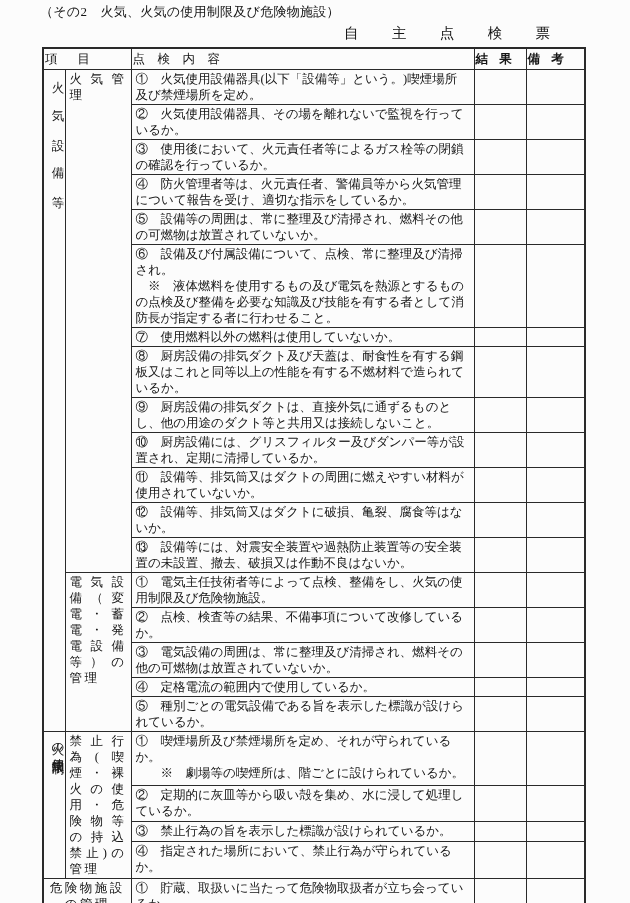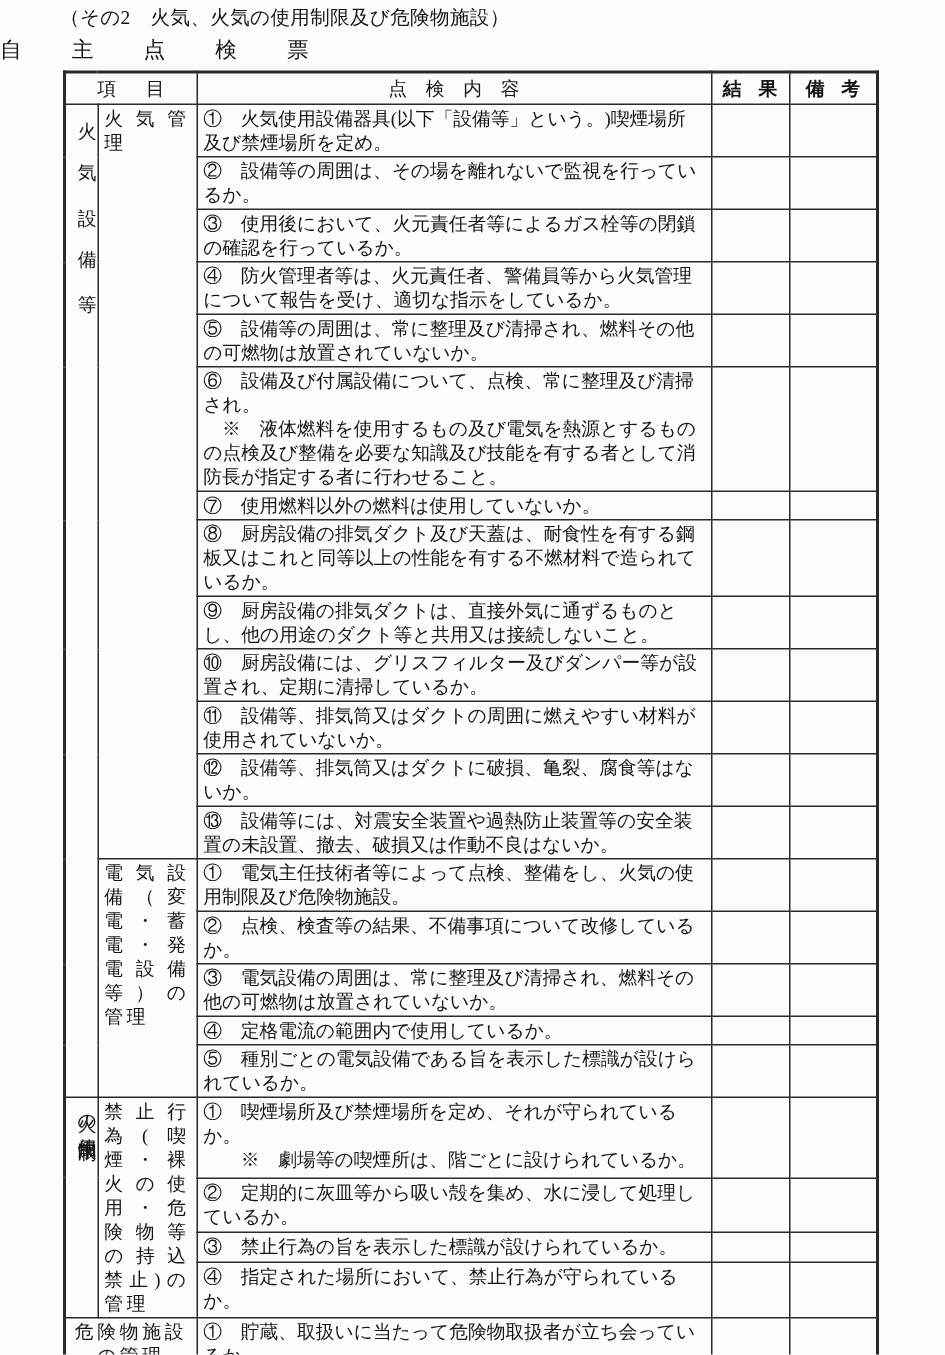--- a/index.html
+++ b/index.html
@@ -10,21 +10,21 @@
     font-family:"Liberation Serif","DejaVu Serif",serif;
     overflow:hidden;
   }
   .page { position:relative; width:550px; height:903px; box-sizing:border-box; padding-top:4px; }
 
   .subtitle {
     margin-left:40px;
     font-size:13px; line-height:16px;
     letter-spacing:0.02em;
   }
-  .title-row { text-align:left; margin-top:4px; }
+  .title-row { text-align:right; margin-top:4px; }
   .title-row .sp {
     font-size:14.5px;
     letter-spacing:2.3em; margin-right:-2.3em;
   }
 
   table.checklist {
     border-collapse:collapse;
     table-layout:fixed;
     width:542px;
     margin:4px 0 0 42px;
@@ -33,21 +33,21 @@
   .checklist th, .checklist td {
     border:1px solid #2a2a2a;
     font-size:12.5px;
     line-height:16px;
     font-weight:normal;
     vertical-align:top;
     padding:1px 4px;
     box-sizing:border-box;
     overflow:hidden;
   }
-  .checklist th { text-align:center; vertical-align:middle; padding:2px 1px; }
+  .checklist th { text-align:left; vertical-align:middle; padding:2px 1px; }
   th .sp1 { letter-spacing:1.6em; margin-right:-1.6em; }
   th .sp2 { letter-spacing:1.0em; margin-right:-1.0em; }
   th .sp3 { letter-spacing:0.9em; margin-right:-0.9em;font-weight:bold; }
 
   .cat-cell { text-align:center; vertical-align:middle; padding:0; }
   .vert {
     display:inline-block;
     writing-mode:vertical-rl;
     text-orientation:upright;
     line-height:20px;
@@ -108,21 +108,21 @@
     </thead>
     <tbody id="tbody">
         <tr>
           <td rowspan="18" class="cat-cell"><span class="vert vert-wide">火気設備等</span></td>
           <td rowspan="13" class="sub-cell">火気管理</td>
           <td class="content-cell">①　火気使用設備器具(以下「設備等」という。)喫煙場所及び禁煙場所を定め。</td>
           <td class="result-cell"></td>
           <td class="remark-cell"></td>
         </tr>
         <tr>
-          <td class="content-cell">②　設備等の周囲は、その場を離れないで監視を行っているか。</td>
+          <td class="content-cell">②　火気使用設備器具、その場を離れないで監視を行っているか。</td>
           <td class="result-cell"></td>
           <td class="remark-cell"></td>
         </tr>
         <tr>
           <td class="content-cell">③　使用後において、火元責任者等によるガス栓等の閉鎖の確認を行っているか。</td>
           <td class="result-cell"></td>
           <td class="remark-cell"></td>
         </tr>
         <tr>
           <td class="content-cell">④　防火管理者等は、火元責任者、警備員等から火気管理について報告を受け、適切な指示をしているか。</td>

